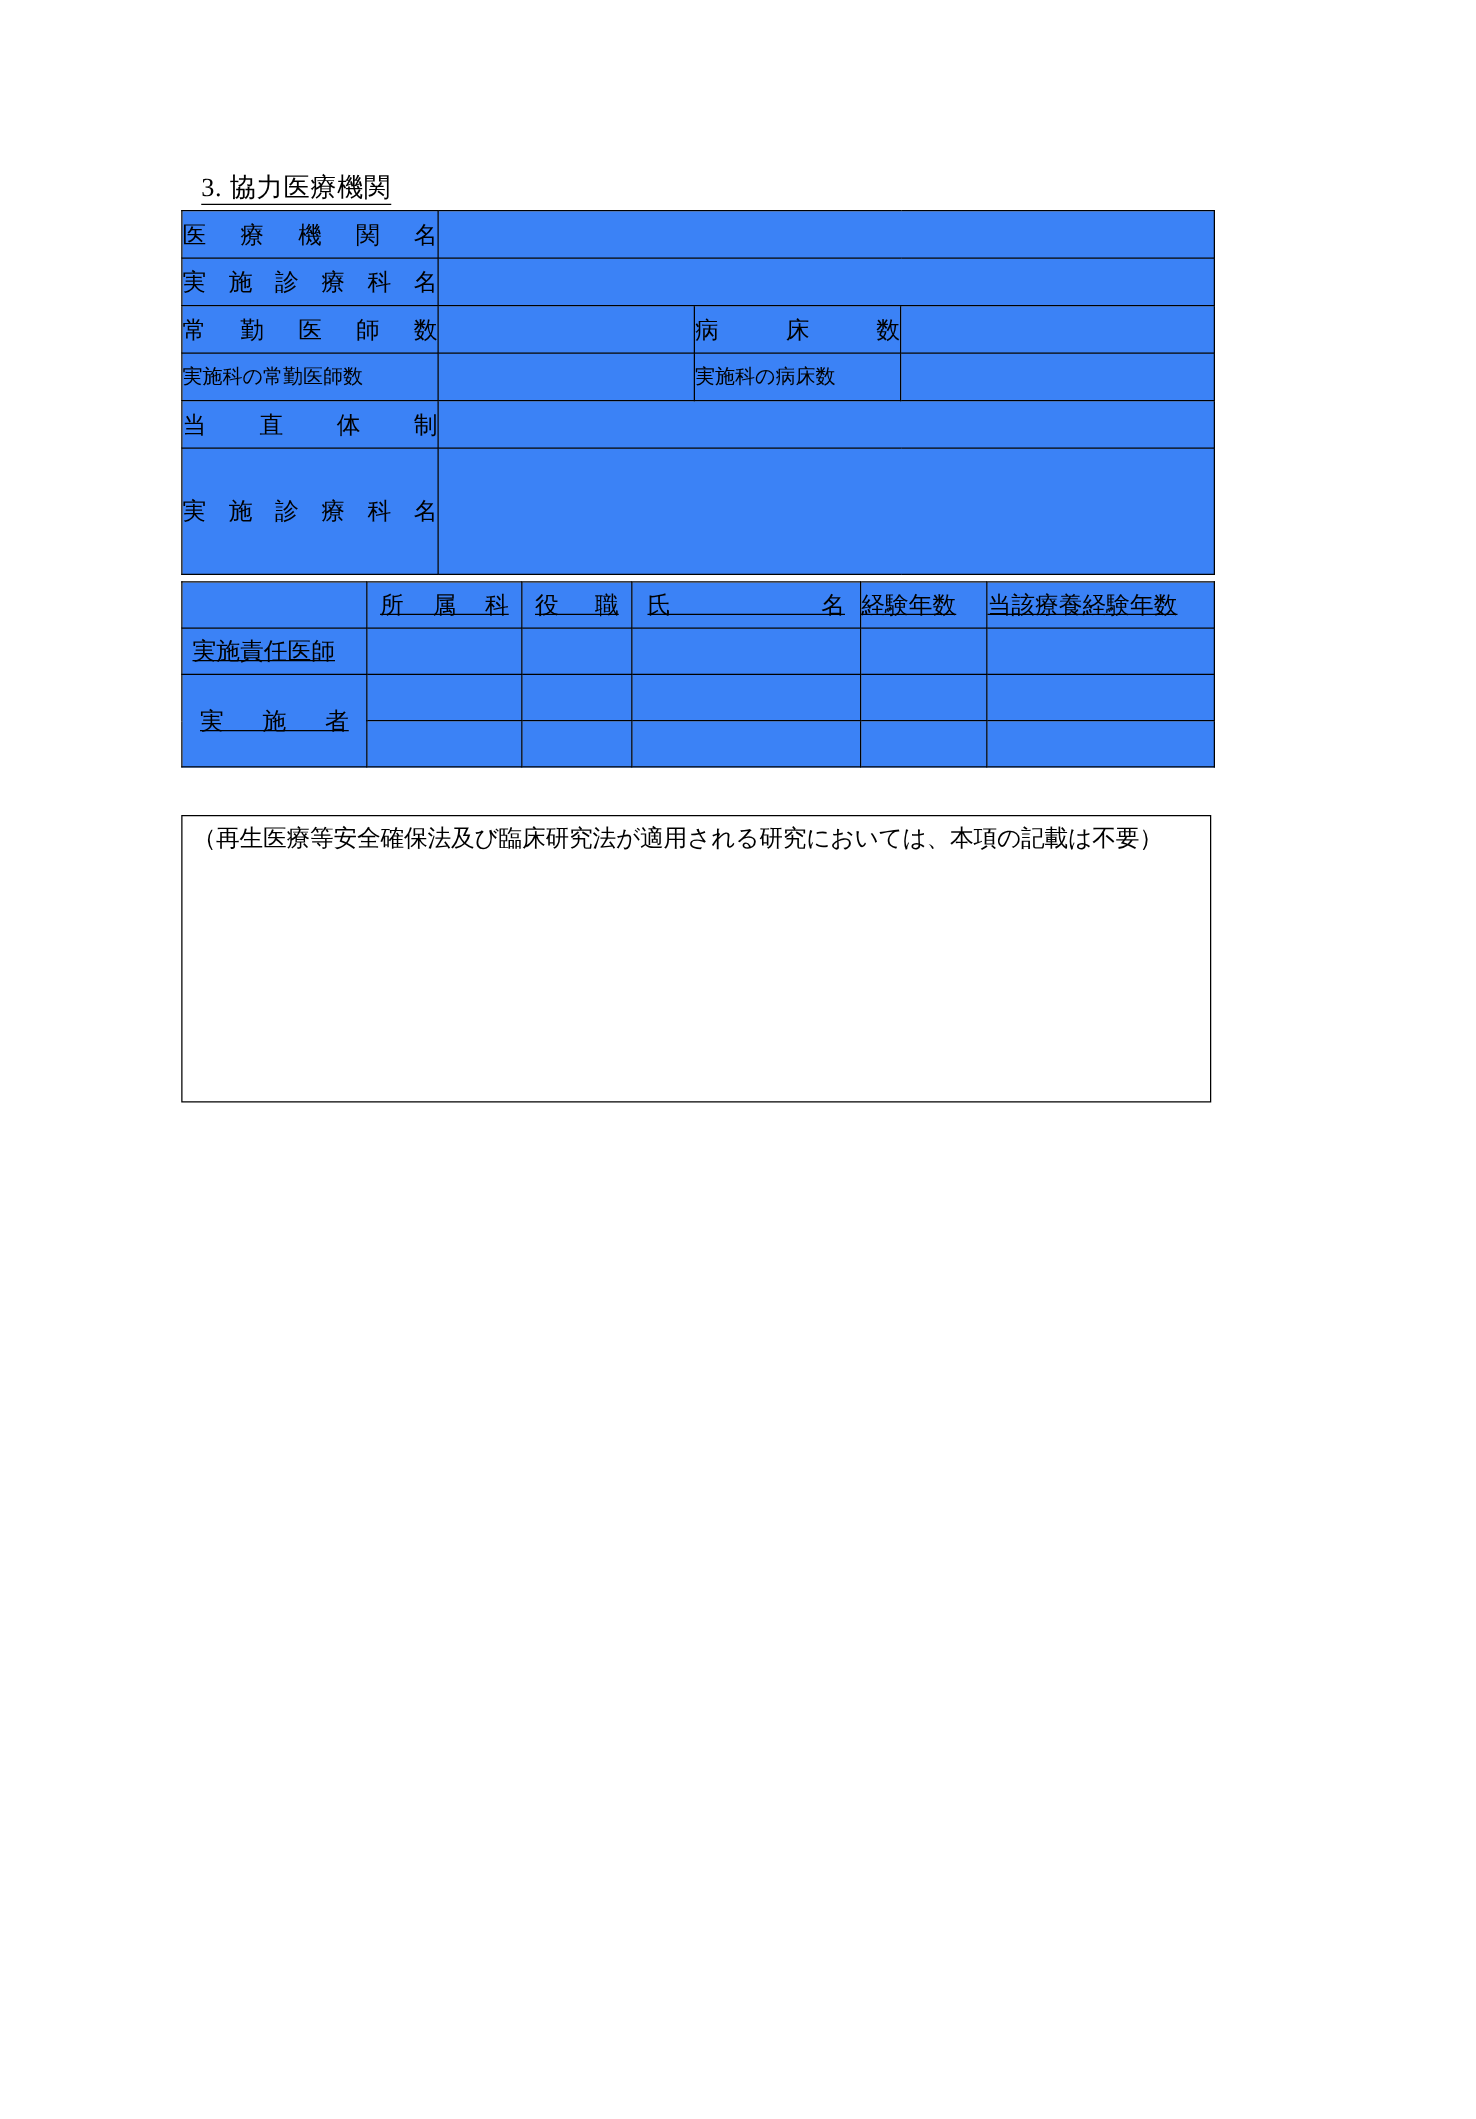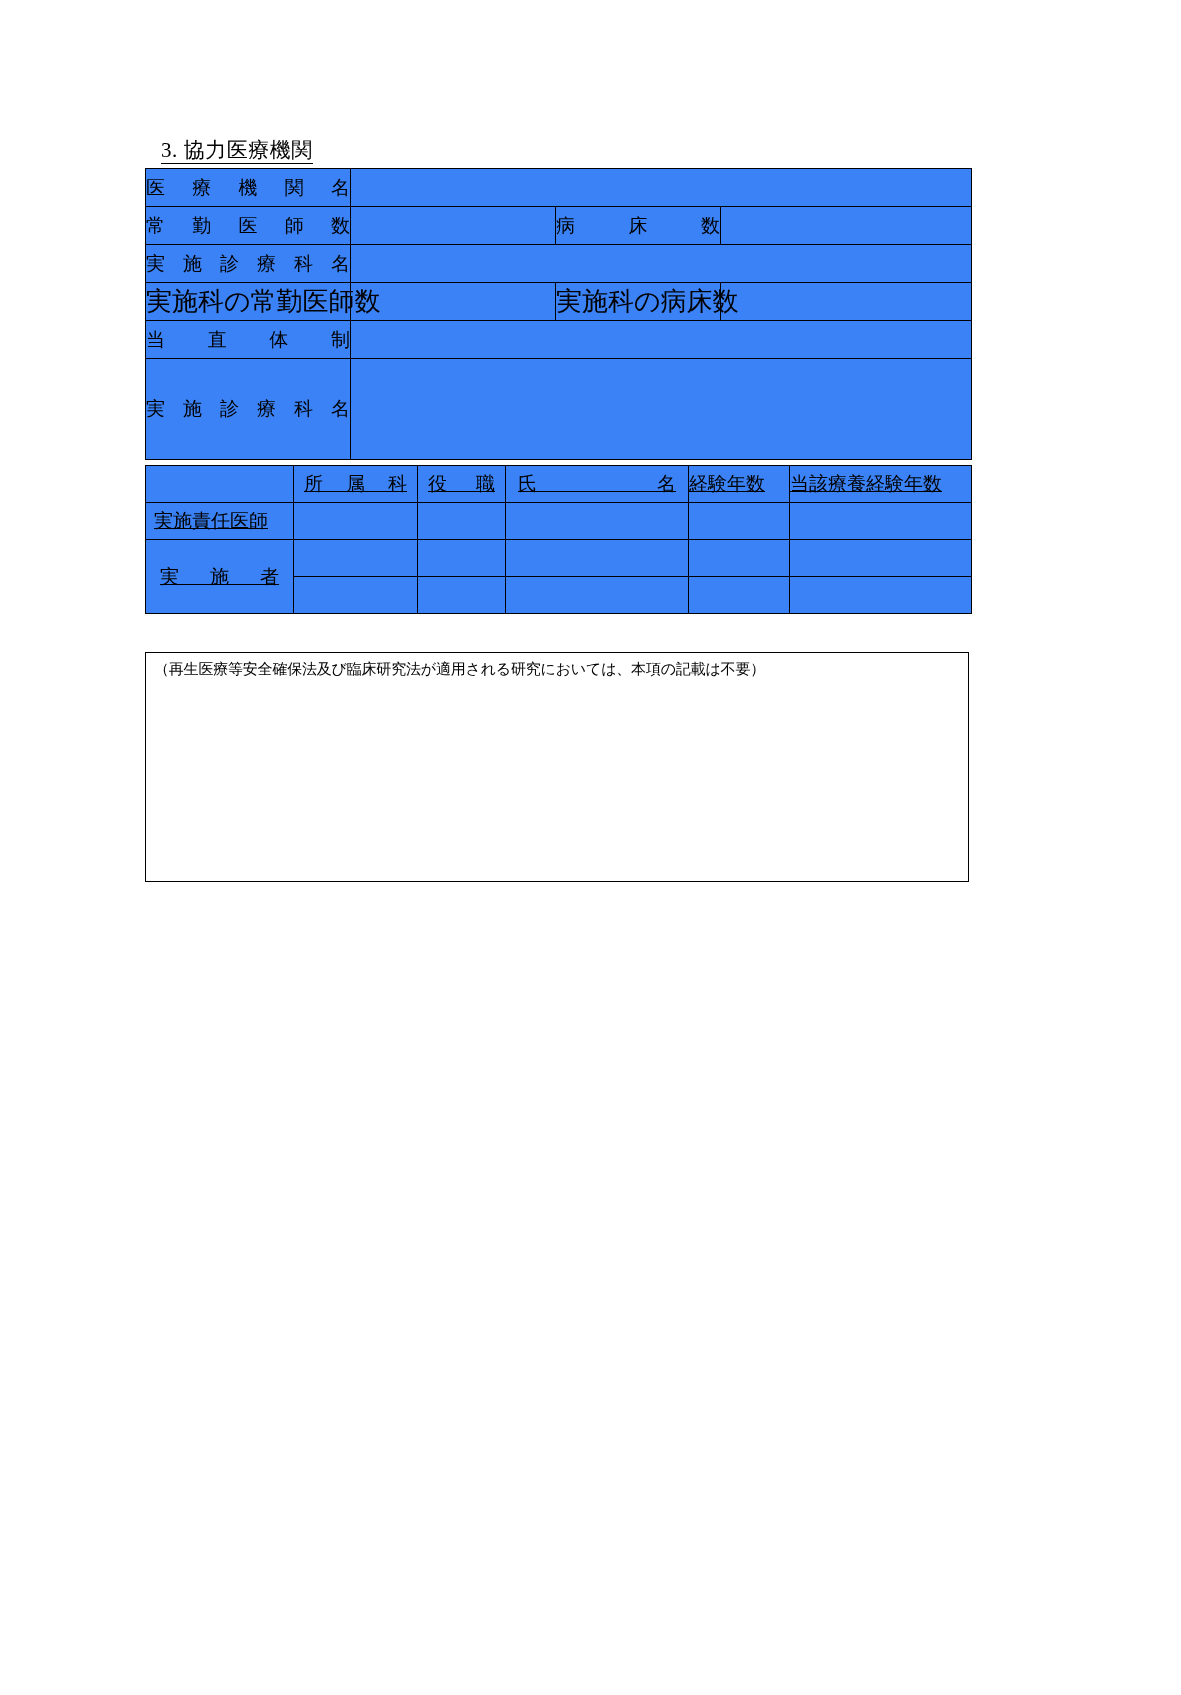--- a/index.html
+++ b/index.html
@@ -60,24 +60,23 @@
 
   
   .lbl {
     text-align: justify;
     text-align-last: justify;
     padding: 0 12px;
     white-space: nowrap;
     font-size: 19px;
   }
   .lbl-tight {
-    text-align: center;
     padding: 0 4px;
     white-space: nowrap;
-    font-size: 26px;
+    font-size: 16px;
   }
   .val { background: #fff; }
 
   
   #table-facility {
     left: 139px;
     top: 168px;
     width: 826px;
   }
   #table-facility td { height: 37px; }
@@ -121,21 +120,21 @@
     position: absolute;
     left: 139px;
     top: 652px;
     width: 824px;
     height: 230px;
     border: 1px solid #000;
     background: #fff;
     box-sizing: border-box;
   }
   #ethics-note {
-    font-size: 15px;
+    font-size: 19px;
     line-height: 1.35;
     padding: 6px 8px 0 8px;
     white-space: nowrap;
     letter-spacing: -0.2px;
   }
 </style>
 </head>
 <body>
 
 <div class="page">
@@ -150,28 +149,28 @@
       <col style="width:205px">
       <col style="width:165px">
       <col style="width:251px">
     </colgroup>
     <tbody>
       <tr>
         <td class="lbl">医療機関名</td>
         <td class="val" colspan="3"></td>
       </tr>
       <tr>
+        <td class="lbl">実施診療科名</td>
+        <td class="val" colspan="3"></td>
+      </tr>
+      <tr>
         <td class="lbl">常勤医師数</td>
         <td class="val"></td>
         <td class="lbl">病床数</td>
         <td class="val"></td>
-      </tr>
-      <tr>
-        <td class="lbl">実施診療科名</td>
-        <td class="val" colspan="3"></td>
       </tr>
       <tr>
         <td class="lbl-tight">実施科の常勤医師数</td>
         <td class="val"></td>
         <td class="lbl-tight">実施科の病床数</td>
         <td class="val"></td>
       </tr>
       <tr>
         <td class="lbl">当直体制</td>
         <td class="val" colspan="3"></td>

